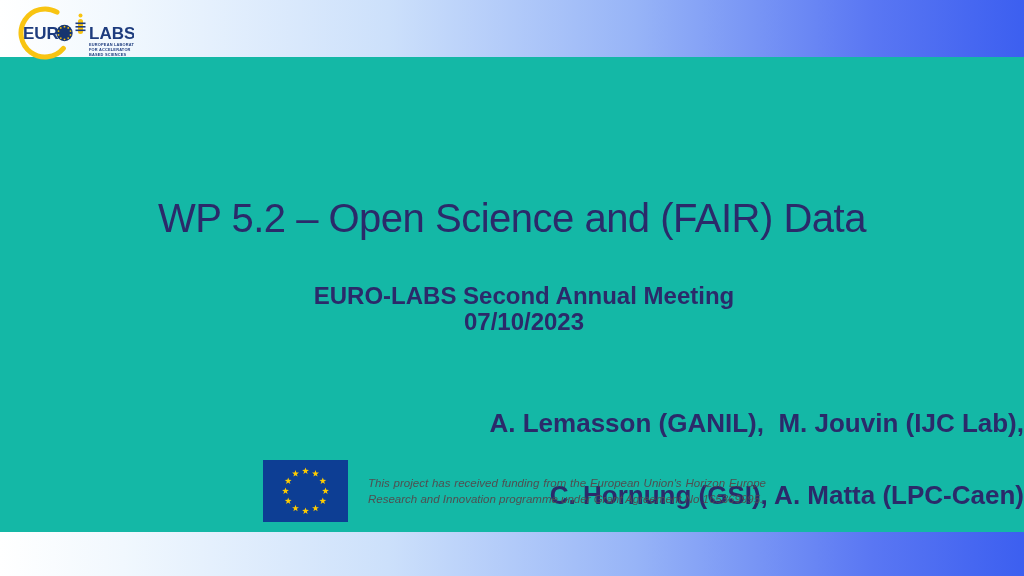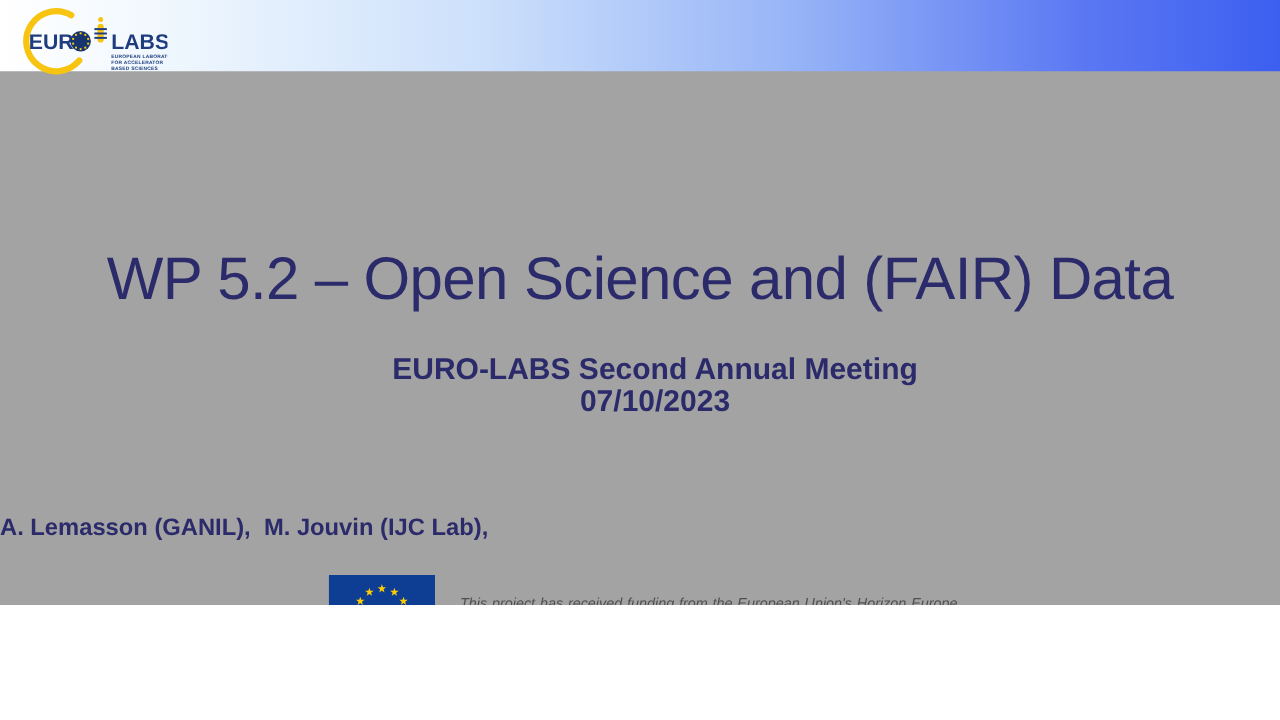--- a/index.html
+++ b/index.html
@@ -1,21 +1,21 @@
 <!DOCTYPE html>
 <html><head>
 <meta charset="utf-8">
 <style>
   html, body { margin: 0; padding: 0; background: #ffffff; }
   .slide {
     position: relative;
     width: 1024px;
-    height: 484px;
+    height: 576px;
     overflow: hidden;
-    background: #a3a3a3;
+    background: #14b8a6;
     font-family: "Liberation Sans", sans-serif;
   }
 
   
   .band {
     position: absolute;
     left: 0;
     width: 1024px;
     background: linear-gradient(90deg,
       #ffffff 0%,
@@ -32,21 +32,21 @@
   .logo { position: absolute; left: 12px; top: 5px; width: 122px; height: 60px; }
 
   
   .title {
     position: absolute;
     top: 196px;
     left: 0;
     width: 1024px;
     margin: 0;
     text-align: center;
-    font-size: 48px;
+    font-size: 40px;
     font-weight: normal;
     letter-spacing: -0.5px;
     color: #2b2a6a;
   }
 
   .subtitle {
     position: absolute;
     top: 283px;
     left: 12px;
     width: 1024px;
@@ -55,22 +55,22 @@
     font-weight: bold;
     line-height: 26px;
     color: #2b2a6a;
   }
 
   .authors {
     position: absolute;
     top: 363px;
     left: 0;
     width: 1024px;
-    text-align: left;
-    font-size: 19px;
+    text-align: right;
+    font-size: 26px;
     font-weight: bold;
     line-height: 24px;
     color: #2b2a6a;
     white-space: pre-wrap;
   }
 
   .eu-flag {
     position: absolute;
     left: 263px;
     top: 460px;

